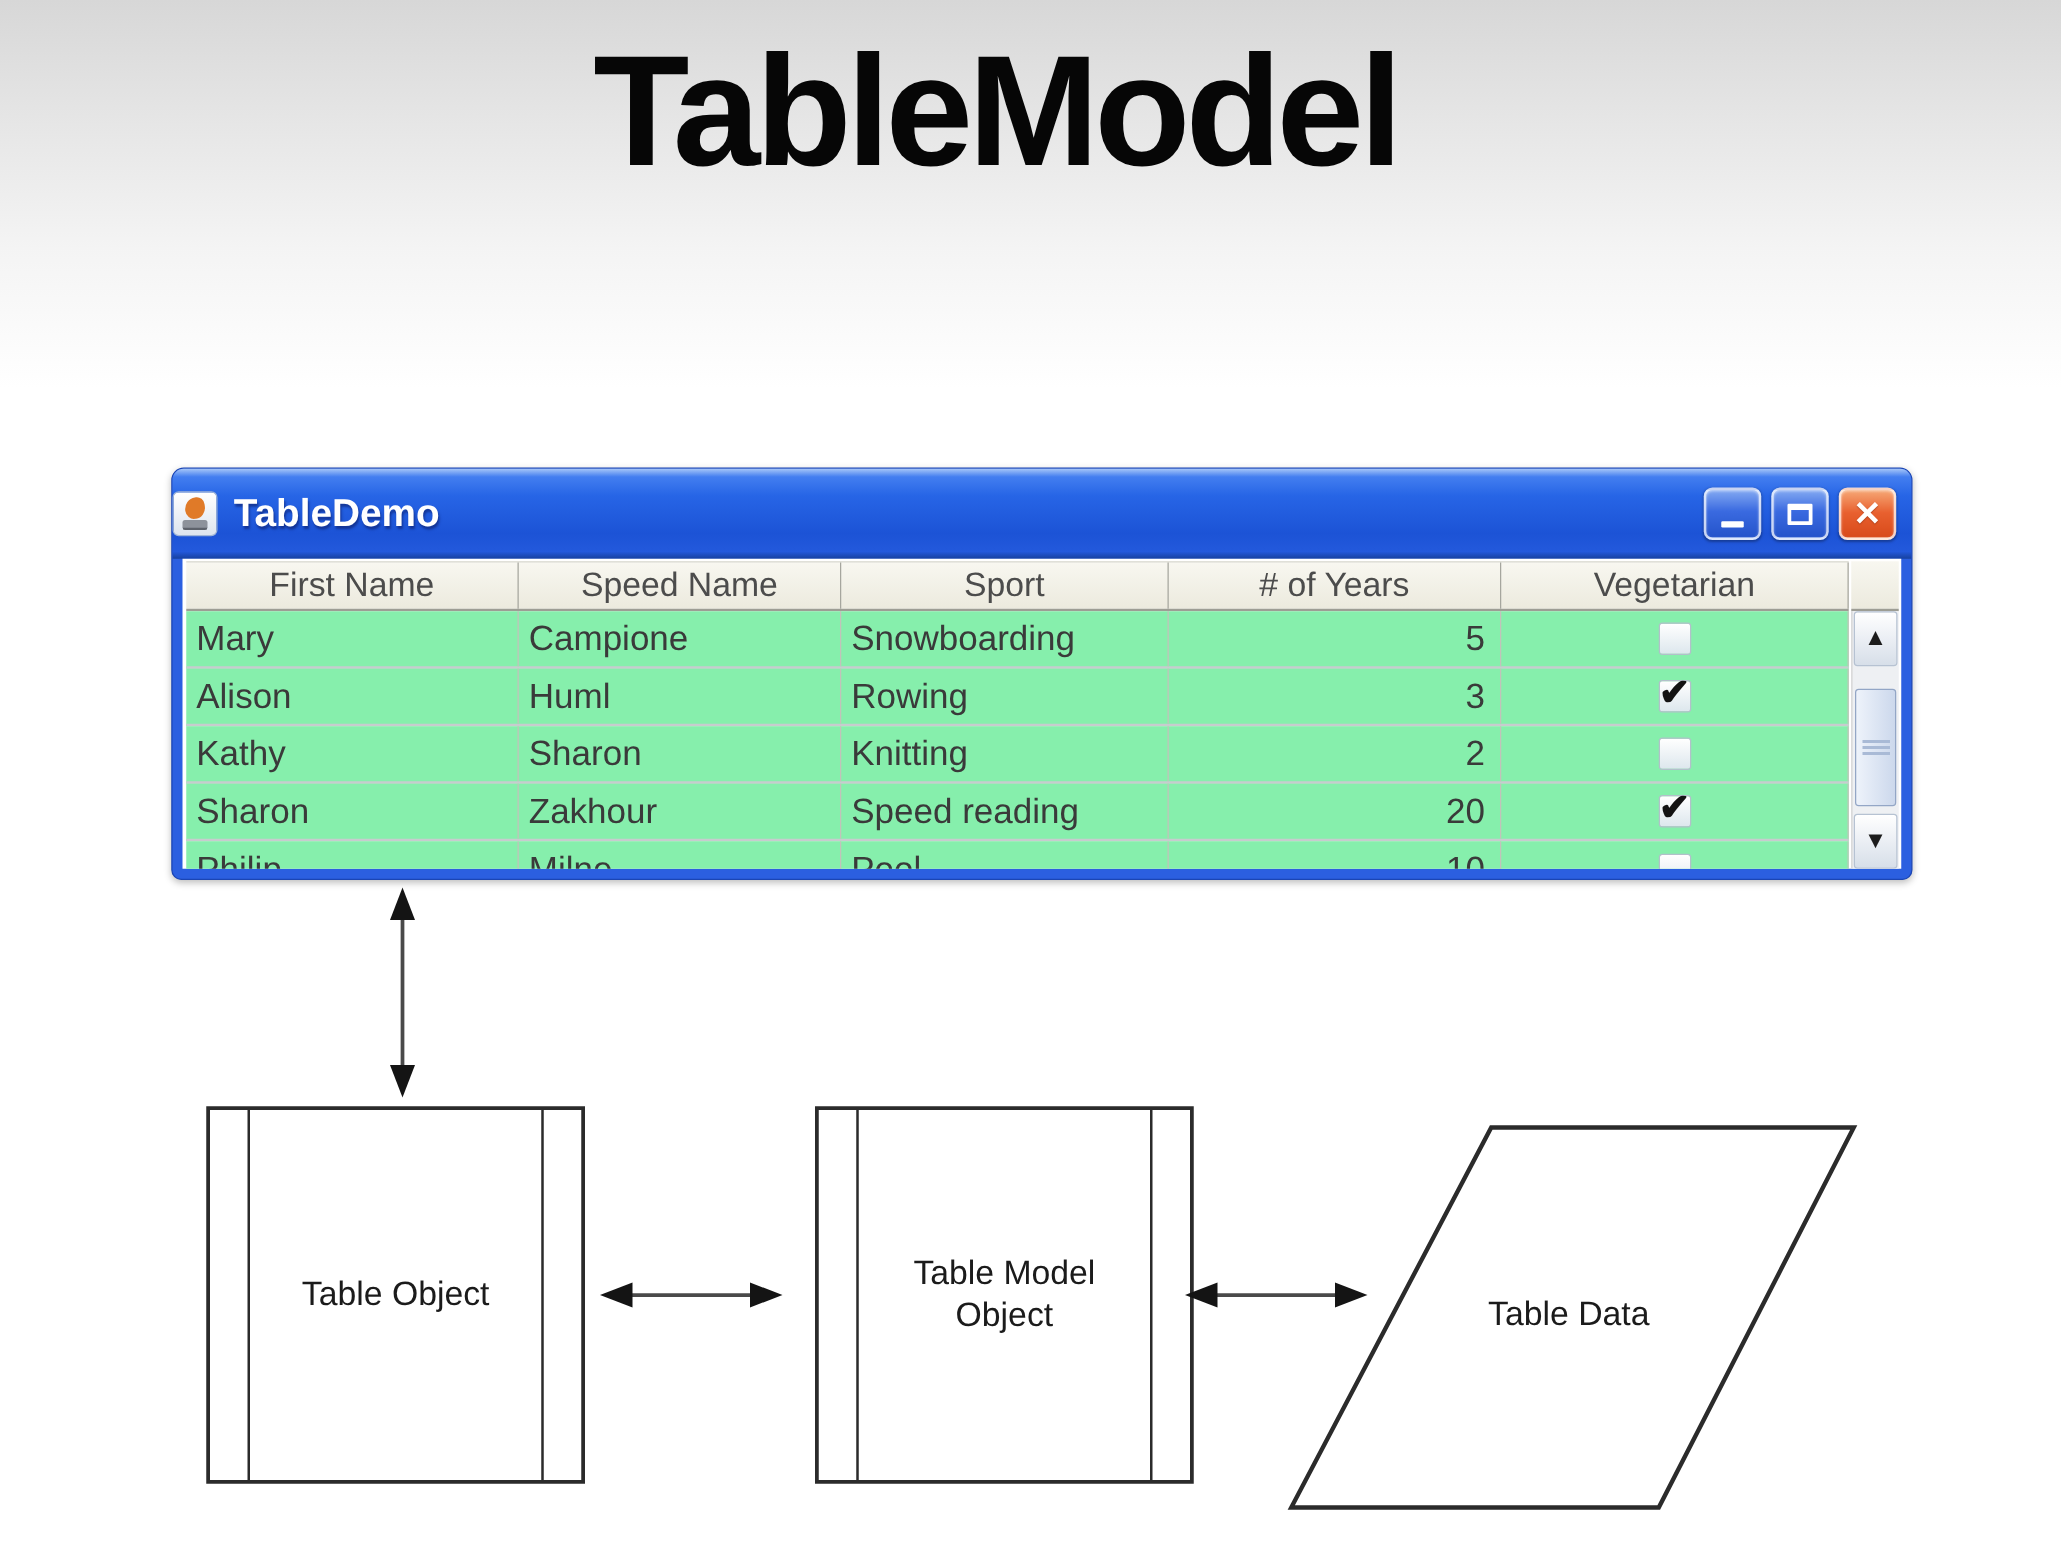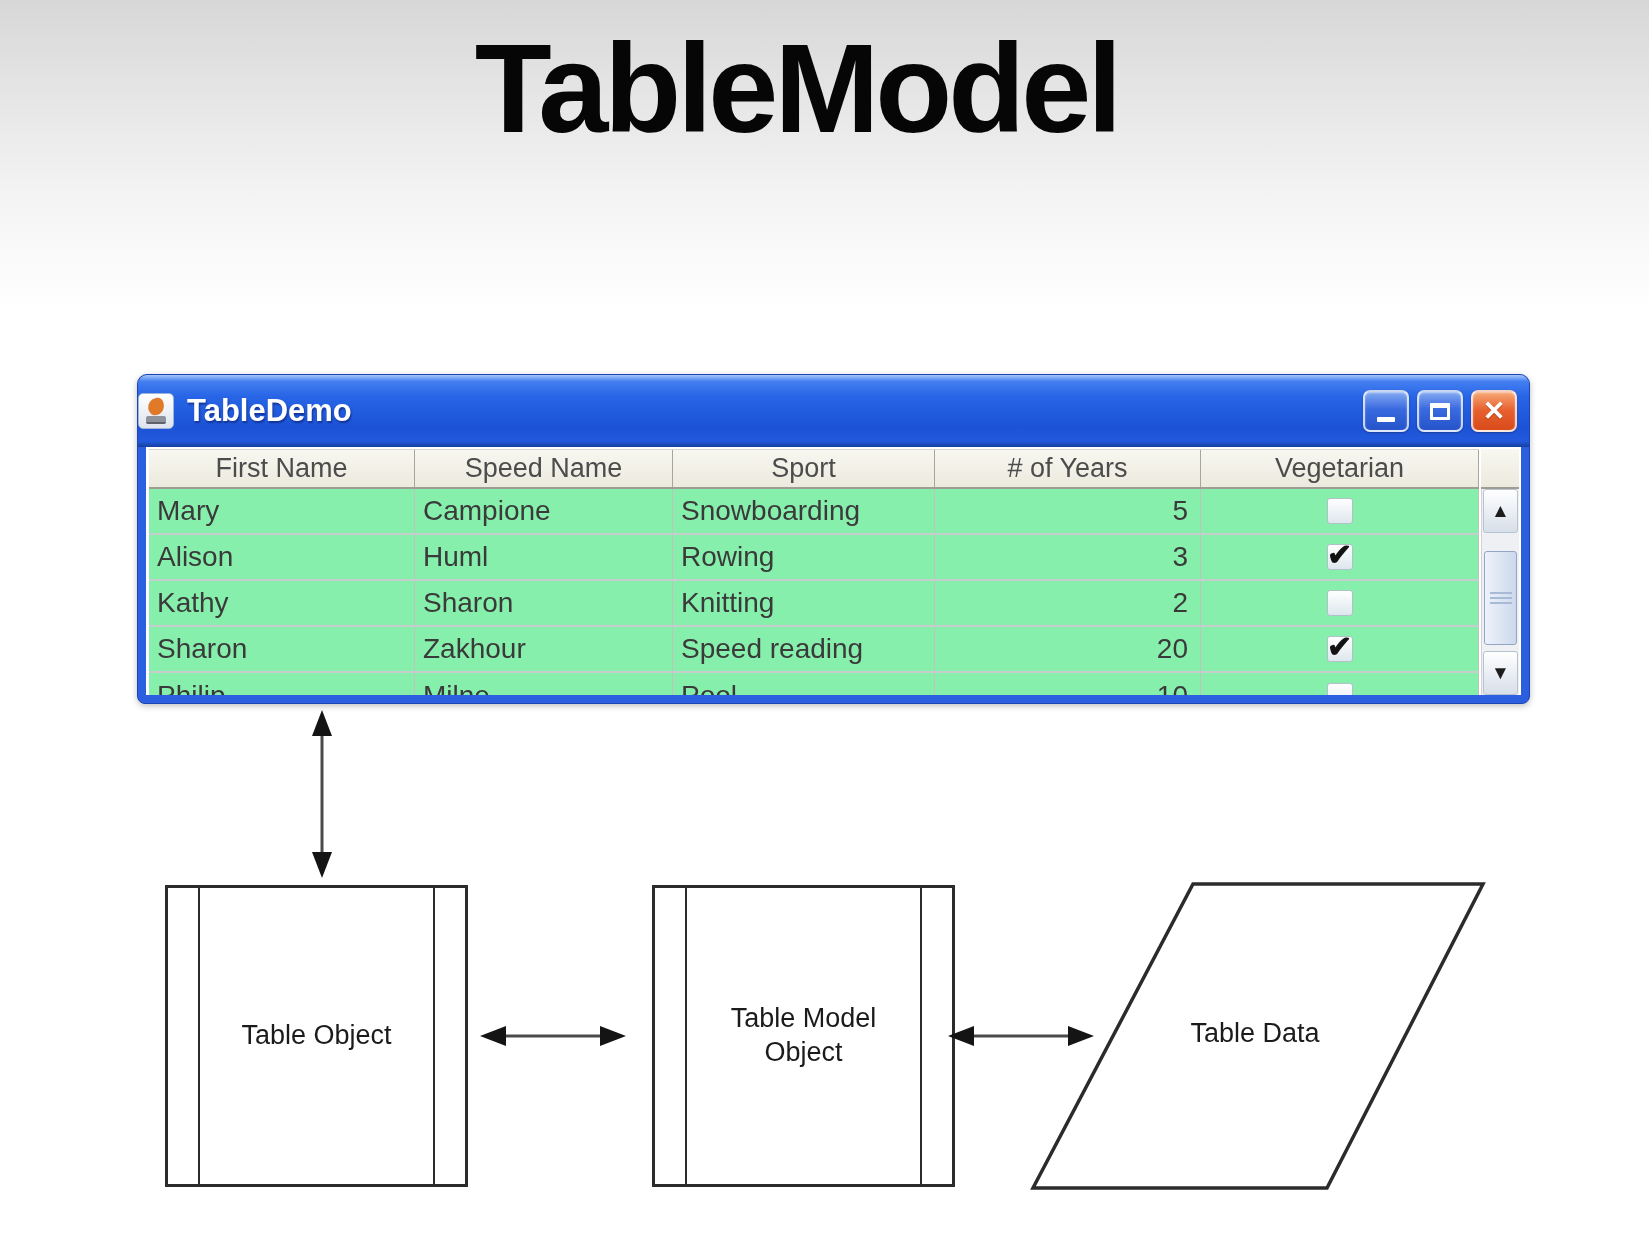--- a/index.html
+++ b/index.html
@@ -120,21 +120,21 @@
   .pbox {
     position:absolute; top:885px; width:303px; height:302px;
     border:3px solid #2b2b2b; background:#ffffff;
     display:flex; align-items:center; justify-content:center;
   }
   .pbox .bar { position:absolute; top:0; bottom:0; width:0; border-left:2px solid #2b2b2b; }
   .pbox .bar.bl { left:30px; } .pbox .bar.br { right:30px; }
   .box1 { left:165px; } .box2 { left:652px; }
   .blabel { font-size:27px; color:#1b1b1b; text-align:center; line-height:1.25; }
   .box2 .blabel { width:180px; }
-  .para { position:absolute; left:1025px; top:878px; width:468px; height:316px; }
+  .para { position:absolute; left:1025px; top:896px; width:468px; height:316px; }
   .para svg { position:absolute; left:0; top:0; }
   .plabel {
     position:absolute; left:130px; top:140px; width:200px; text-align:center;
     font-size:27px; color:#1b1b1b;
   }
 </style>
 </head>
 <body>
 
 <div class="canvas">

